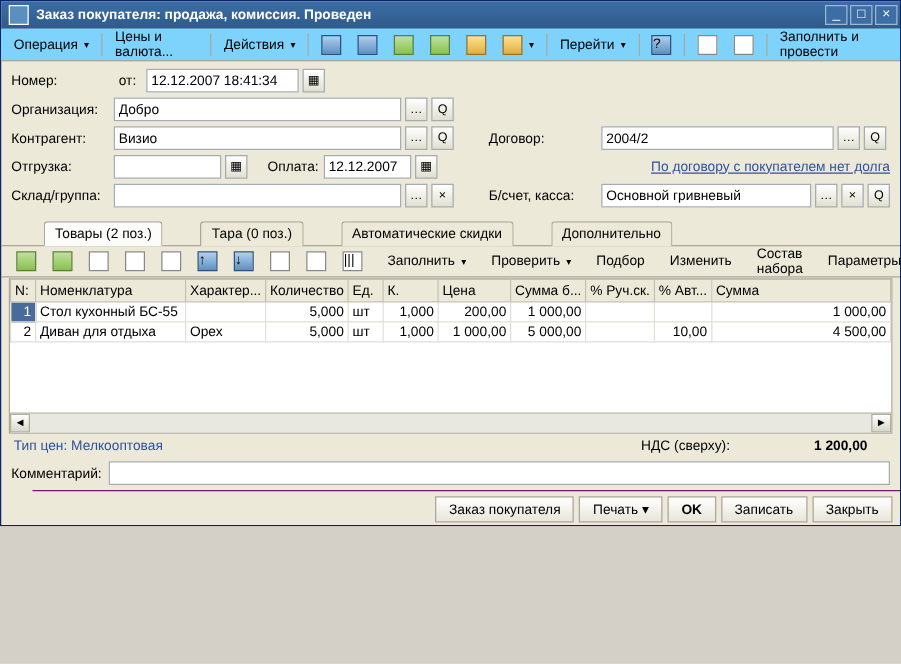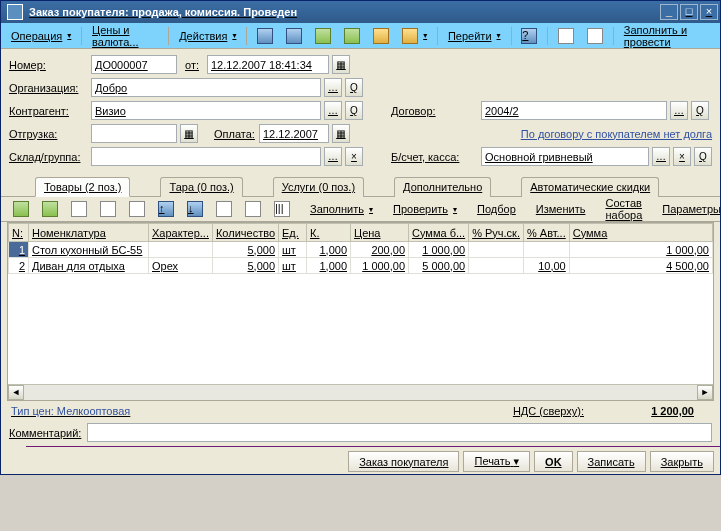--- a/index.html
+++ b/index.html
@@ -1,17 +1,17 @@
 <!DOCTYPE html>
 <html><head>
 <meta charset="utf-8">
 <style>
 * { box-sizing: border-box; margin: 0; padding: 0; }
 body { font-family: Tahoma, Arial, sans-serif; font-size: 11px; background: #d4d0c8; overflow: hidden; }
-.window { width: 721px; height: 475px; background: #ece9d8; border: 1px solid #0a246a; display: flex; flex-direction: column; text-decoration: underline; }
+.window { width: 721px; height: 421px; background: #ece9d8; border: 1px solid #0a246a; display: flex; flex-direction: column; }
 .titlebar { background: linear-gradient(#3b6ea5,#2f5a8a); color: #fff; height: 22px; display: flex; align-items: center; padding: 0 2px; }
 .titlebar .icon { width: 16px; height: 16px; background: #5a8fc0; border: 1px solid #fff; margin: 0 4px; }
 .titlebar .title { flex: 1; font-weight: bold; padding-left: 2px; }
 .titlebar .wbtns { display: flex; gap: 2px; }
 .wbtn { width: 18px; height: 16px; background: #3b6ea5; color: #fff; border: 1px solid #9db7d1; text-align: center; line-height: 12px; font-size: 11px; cursor: pointer; }
 .toolbar { background: #7dd3fc; border-bottom: 1px solid #aca899; padding: 2px 4px; display: flex; align-items: center; gap: 1px; height: 26px; }
 .tbtn { padding: 2px 5px; border: 1px solid transparent; cursor: pointer; display: inline-flex; align-items: center; gap: 3px; height: 20px; }
 .tbtn .dd { font-size: 8px; margin-left: 2px; }
 .ticon { width: 16px; height: 16px; display: inline-block; border: 1px solid #888; background: #fff; }
 .ticon.green { background: linear-gradient(#c0e0a0,#8ac050); border-color: #5a8030; }
@@ -111,21 +111,20 @@
         <span class="ticon"></span>
       </span>
     <span class="sep"></span>
     <span class="tbtn">Заполнить и провести</span>
   </div>
 
   <div class="main-content">
     <div class="form-area">
       <div class="frow">
         <span class="lbl">Номер:</span>
-        <input class="inp" style="width: 86px;" value="ДО000007">
         <span style="margin:0 4px">от:</span>
         <input class="inp" style="width: 122px;" value="12.12.2007 18:41:34">
         <button class="inpbtn">▦</button>
       </div>
       <div class="frow">
         <span class="lbl">Организация:</span>
         <input class="inp" style="width: 230px;" value="Добро">
         <button class="inpbtn">…</button>
         <button class="inpbtn">Q</button>
       </div>
@@ -161,23 +160,22 @@
         <input class="inp" style="width: 168px;" value="Основной гривневый">
         <button class="inpbtn">…</button>
         <button class="inpbtn">×</button>
         <button class="inpbtn">Q</button>
       </div>
     </div>
 
     <div class="tabs">
       <div class="tab active">Товары (2 поз.)</div>
       <div class="tab">Тара (0 поз.)</div>
-      <div class="tab">Услуги (0 поз.)</div>
+      <div class="tab">Автоматические скидки</div>
       <div class="tab">Дополнительно</div>
-      <div class="tab">Автоматические скидки</div>
     </div>
 
     <div class="tabtoolbar">
       <span class="tbtn">
           <span class="ticon green"></span>
         </span>
       <span class="tbtn">
           <span class="ticon green"></span>
         </span>
       <span class="tbtn">

